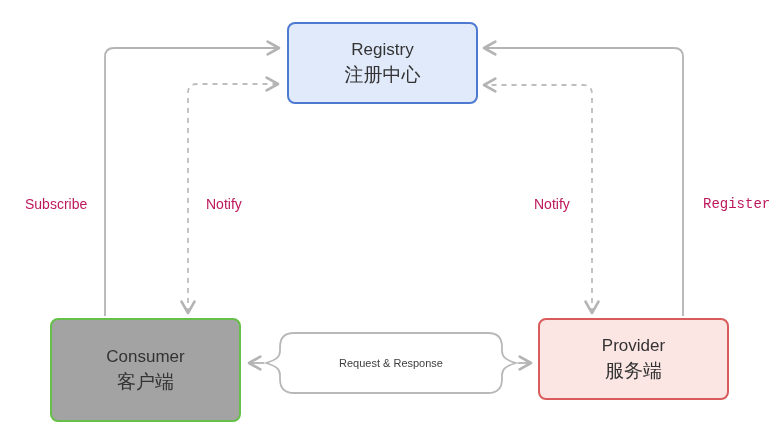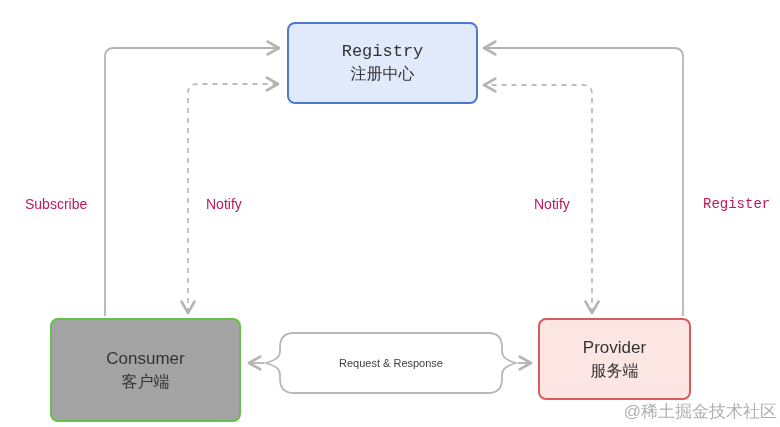--- a/index.html
+++ b/index.html
@@ -22,32 +22,32 @@
     border-radius: 8px;
     border: 2px solid #999;
     display: flex;
     flex-direction: column;
     align-items: center;
     justify-content: center;
     gap: 5px;
     line-height: 1.15;
   }
   .node .node-title { font-size: 17px; color: #333333; }
-  .node .node-subtitle { font-size: 16px; color: #333333; }
+  .node .node-subtitle { font-size: 19px; color: #333333; }
 
   .node-registry {
     left: 287px; top: 22px; width: 191px; height: 82px;
-    background: #e1eafb; border-color: #4d7ad0; font-family: Liberation Mono, monospace;
+    background: #e1eafb; border-color: #4d7ad0;
   }
   .node-consumer {
     left: 50px; top: 318px; width: 191px; height: 104px;
     background: #a3a3a3; border-color: #67bf4b;
   }
   .node-provider {
-    left: 538px; top: 318px; width: 153px; height: 82px;
+    left: 538px; top: 318px; width: 191px; height: 82px;
     background: #fce6e4; border-color: #d95b5b;
   }
 
   .edge-label {
     position: absolute;
     font-size: 14px;
     color: #be185d;
     white-space: nowrap;
   }
   .label-subscribe { left: 25px;  top: 196px; }
@@ -128,15 +128,14 @@
     <div class="node-subtitle">服务端</div>
   </div>
 
   <div class="edge-label label-subscribe">Subscribe</div>
   <div class="edge-label label-notify-left">Notify</div>
   <div class="edge-label label-notify-right">Notify</div>
   <div class="edge-label label-register">Register</div>
 
   <div class="rr-label">Request &amp; Response</div>
 
-  <div class="watermark">@稀土掘金技术社区</div>
 
 </div>
 
 </body></html>

